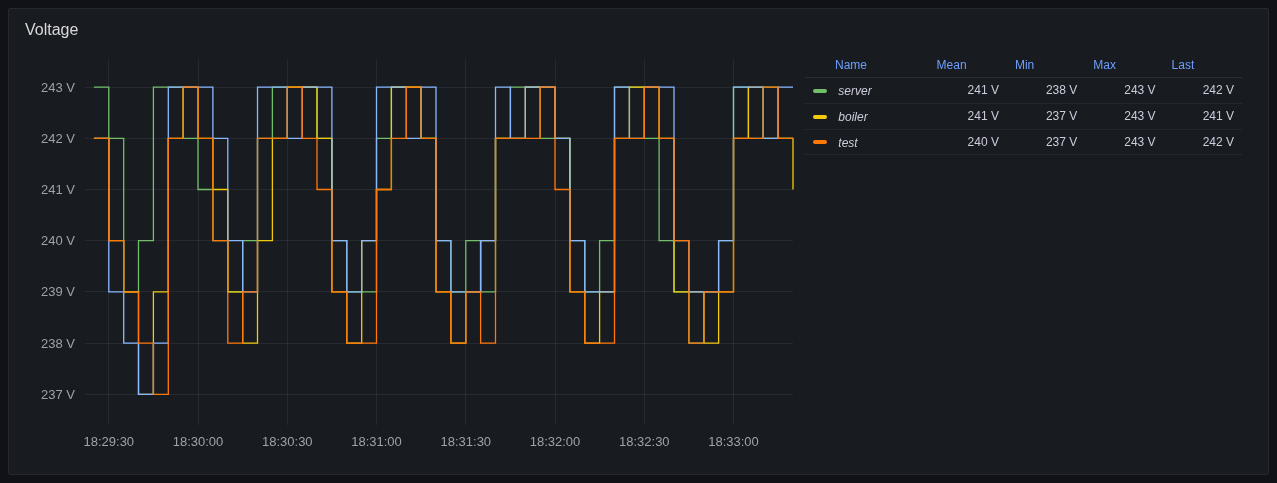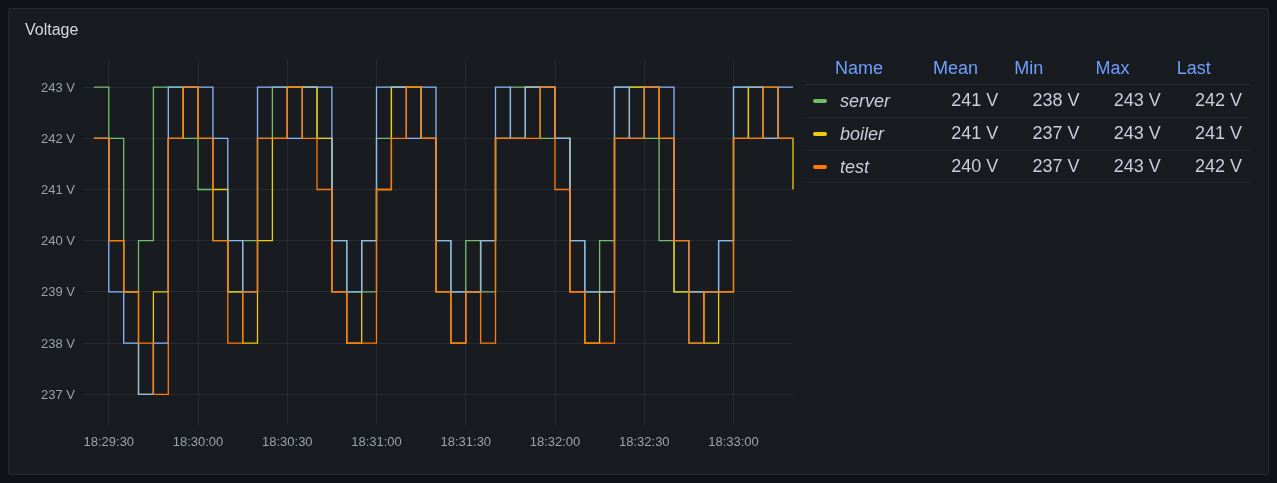--- a/index.html
+++ b/index.html
@@ -8,36 +8,36 @@
     width:1277px; height:483px;
     background:#111217;
     padding:8px;
     font-family:"Liberation Sans", sans-serif;
   }
   .panel {
     width:100%; height:100%;
     background:#181B1F;
     border:1px solid #26282E;
     border-radius:2px;
-    padding:8px 8px 10px 16px;
+    padding:8px 16px 10px 16px;
     display:flex; flex-direction:column;
   }
   .panel-title {
     font-size:16px; font-weight:500; color:#D8D9DA;
     margin:2px 0 0 0; line-height:22px;
   }
   .panel-body { display:flex; flex:1; margin-top:12px; align-items:flex-start; }
   .chart-area { flex:0 0 auto; }
   svg text { fill:#9DA2AB; font-size:13px; font-family:"Liberation Sans", sans-serif; }
   .ylab { text-anchor:end; }
   .xlab { text-anchor:middle; }
   .grid { stroke:rgba(204,204,220,0.09); stroke-width:1; shape-rendering:crispEdges; }
   .series { fill:none; stroke-width:1.3; }
   .legend { flex:1 1 auto; margin-left:10px; padding-right:10px; }
-  table { width:100%; border-collapse:collapse; font-size:18px; color:#CCCCDC; }
+  table { width:100%; border-collapse:collapse; font-size:12px; color:#CCCCDC; }
   th {
     color:#6E9FFF; font-weight:500; text-align:left;
     padding:5px 8px; border-bottom:1px solid rgba(204,204,220,0.10);
     cursor:pointer; white-space:nowrap;
   }
   th.name-col { text-align:left; padding-left:30px; }
   td {
     text-align:right; padding:5px 8px;
     border-bottom:1px solid rgba(204,204,220,0.07);
     white-space:nowrap;

